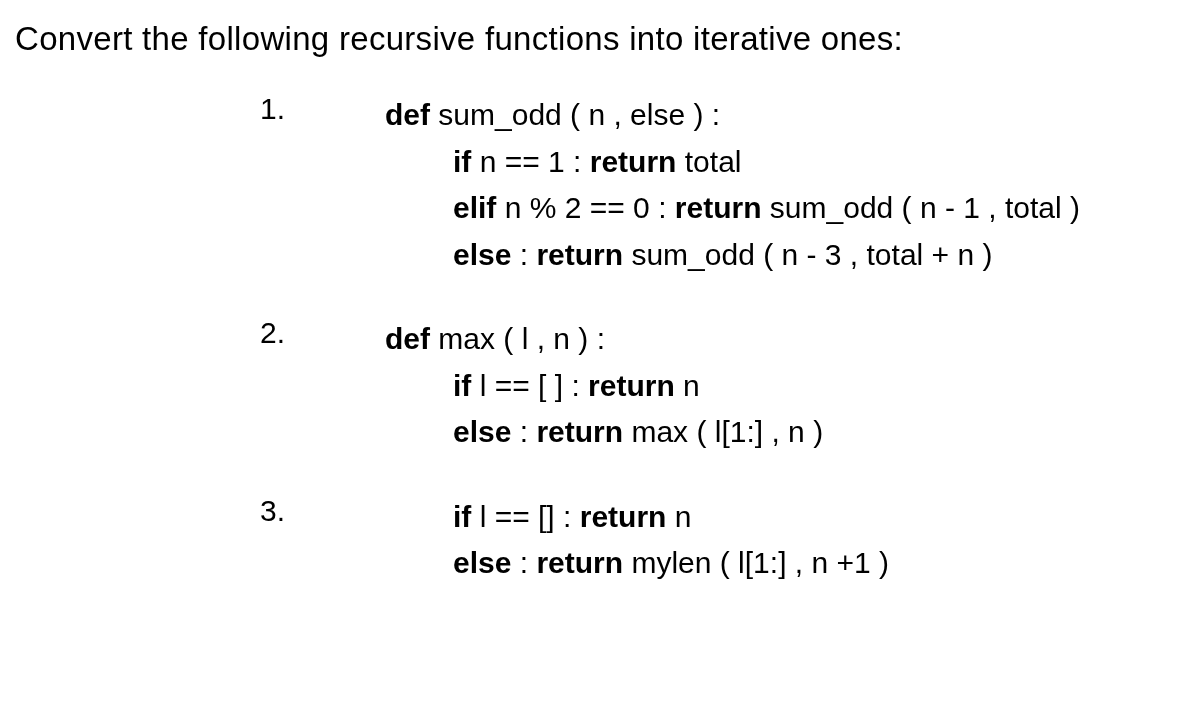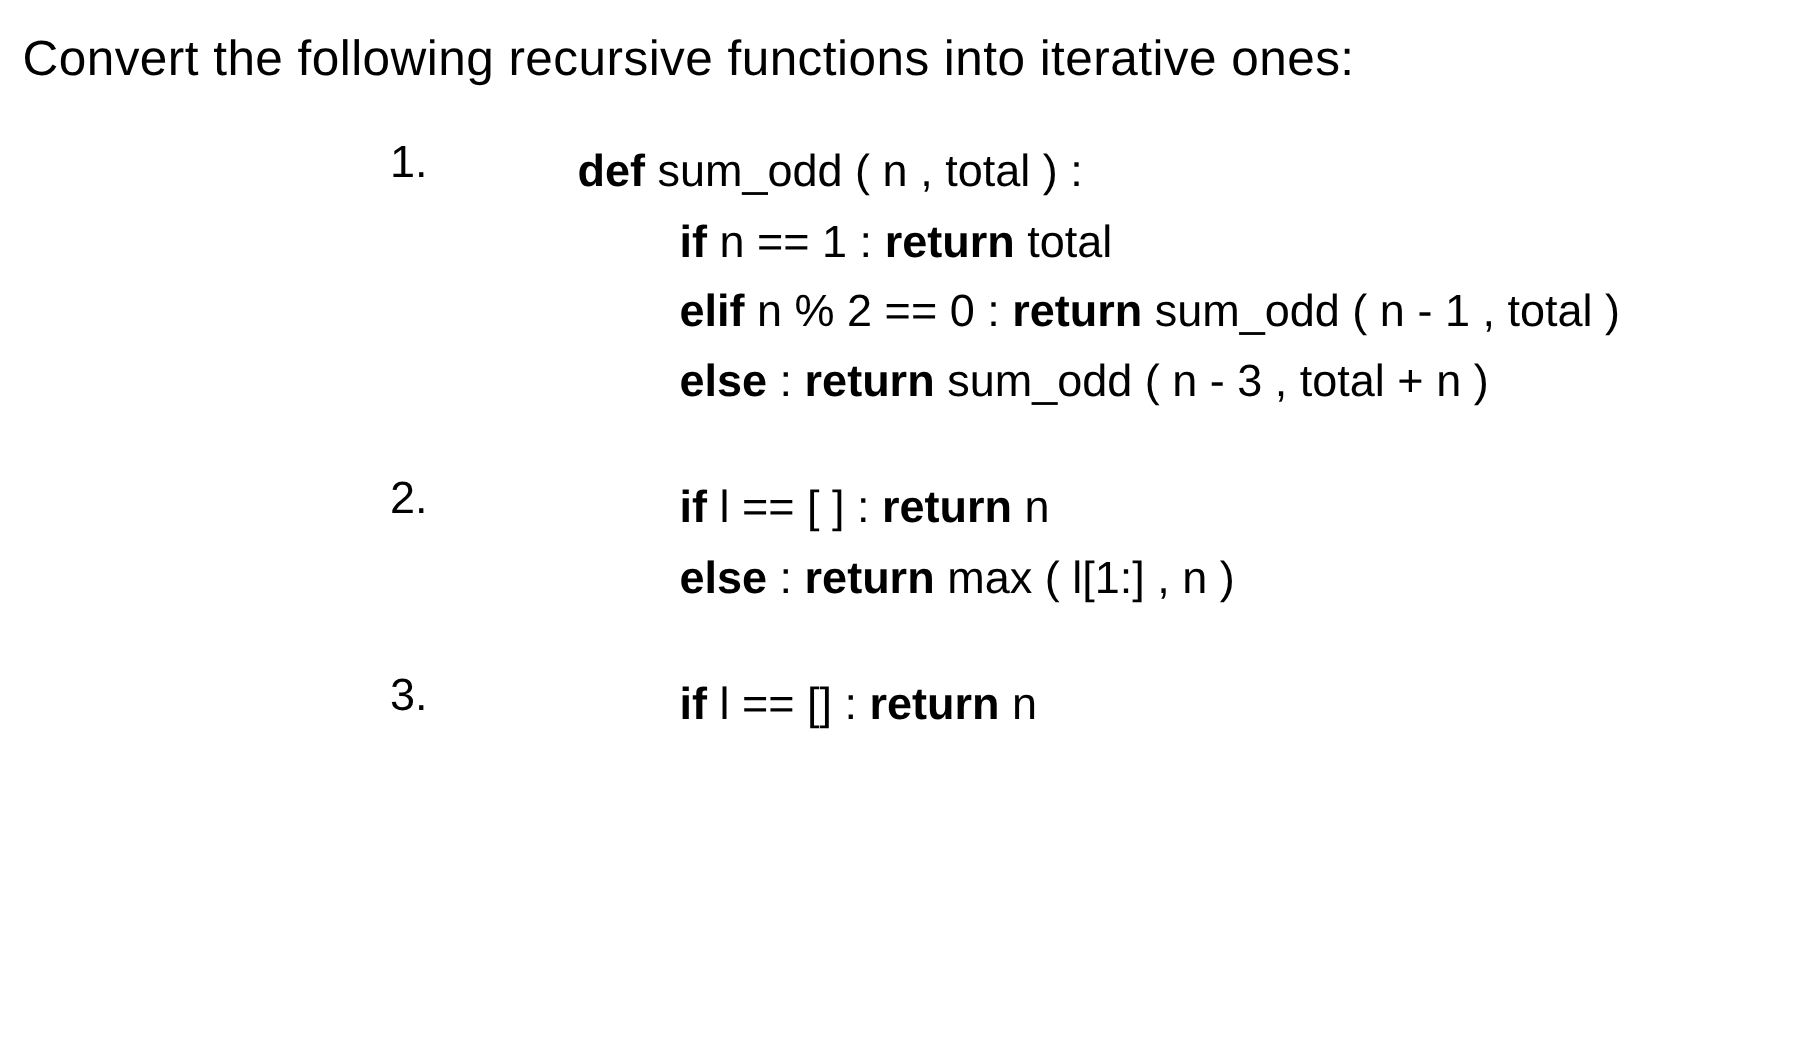--- a/index.html
+++ b/index.html
@@ -56,48 +56,54 @@
 <body>
 
 <div class="title">Convert the following recursive functions into iterative ones:</div>
 
 <div class="items">
 
   <div class="item">
     <div class="num">1.</div>
     <div class="code">
       <span class="defline">
-        <span class="b">def</span><span> sum_odd ( n , total ) :</span>
+        <span class="b">def</span><span> sum_odd ( n , else ) :</span>
       </span>
       <span class="body">
         <span class="b">if</span><span> n == 1 : </span><span class="b">return</span><span> total</span>
       </span>
       <span class="body">
         <span class="b">elif</span><span> n % 2 == 0 : </span><span class="b">return</span><span> sum_odd ( n - 1 , total )</span>
       </span>
       <span class="body">
         <span class="b">else</span><span> : </span><span class="b">return</span><span> sum_odd ( n - 3 , total + n )</span>
       </span>
     </div>
   </div>
 
   <div class="item">
     <div class="num">2.</div>
     <div class="code">
+      <span class="defline">
+        <span class="b">def</span><span> max ( l , n ) :</span>
+      </span>
       <span class="body">
         <span class="b">if</span><span> l == [ ] : </span><span class="b">return</span><span> n</span>
       </span>
       <span class="body">
         <span class="b">else</span><span> : </span><span class="b">return</span><span> max ( l[1:] , n )</span>
       </span>
     </div>
   </div>
 
   <div class="item">
     <div class="num">3.</div>
     <div class="code">
       <span class="body">
         <span class="b">if</span><span> l == [] : </span><span class="b">return</span><span> n</span>
       </span>
+      <span class="body">
+        <span class="b">else</span><span> : </span><span class="b">return</span><span> mylen ( l[1:] , n +1 )</span>
+      </span>
     </div>
   </div>
 
 </div>
 
 </body></html>

